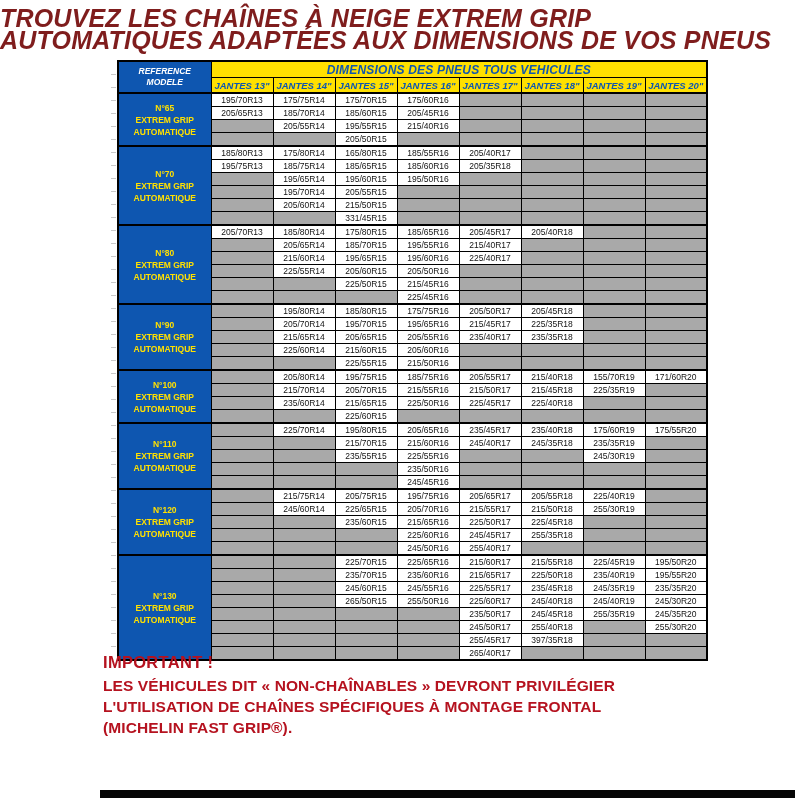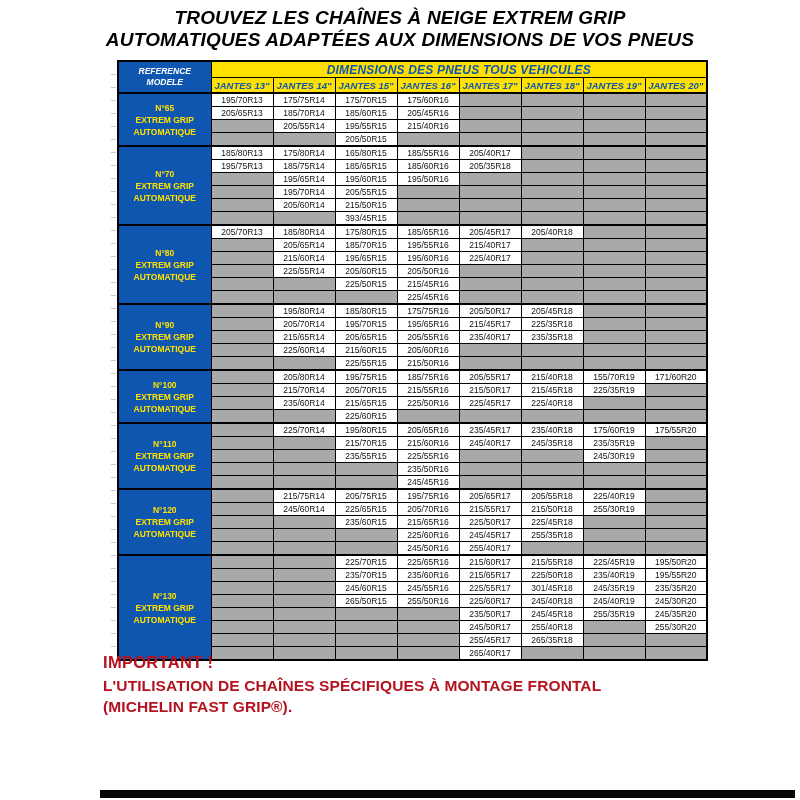--- a/index.html
+++ b/index.html
@@ -1,21 +1,21 @@
 <!DOCTYPE html>
 <html style="--blue: #0e56b0; --yellow: #ffe000; --grey: #a9a9a9; --red: #b5121f;"><head>
 <meta charset="utf-8">
 <style>
   html, body { margin:0; padding:0; width:800px; height:800px; overflow:hidden; background:#ffffff; }
   body { position:relative; font-family:"Liberation Sans", sans-serif; }
 
   .title {
-    position:absolute; top:7px; left:0; width:800px; text-align:center;
-    font-weight:bold; font-style:italic; font-size:19px; line-height:22px;
-    color:#000000; letter-spacing:0.2px;
+    position:absolute; top:7px; left:0; width:800px; text-align:left;
+    font-weight:bold; font-style:italic; font-size:25px; line-height:22px;
+    color:#7f1d1d; letter-spacing:0.2px;
   }
 
   .gutter {
     position:absolute; left:111px; top:62px; width:5px; height:586px;
     background:repeating-linear-gradient(to bottom, transparent 0, transparent 12px, #c9c9c9 12px, #c9c9c9 13px);
   }
 
   table.fitment {
     position:absolute; left:117px; top:60px; width:589px;
     border-collapse:collapse; table-layout:fixed;
@@ -195,21 +195,21 @@
         <td class="size">215/50R15</td>
         <td class="empty"></td>
         <td class="empty"></td>
         <td class="empty"></td>
         <td class="empty"></td>
         <td class="empty"></td>
       </tr>
       <tr>
         <td class="empty"></td>
         <td class="empty"></td>
-        <td class="size">393/45R15</td>
+        <td class="size">331/45R15</td>
         <td class="empty"></td>
         <td class="empty"></td>
         <td class="empty"></td>
         <td class="empty"></td>
         <td class="empty"></td>
       </tr>
       <tr class="group-start">
         <td class="model" rowspan="6">
           <div>N°80</div>
           <div>EXTREM GRIP</div>
@@ -508,21 +508,21 @@
         <td class="size">225/50R18</td>
         <td class="size">235/40R19</td>
         <td class="size">195/55R20</td>
       </tr>
       <tr>
         <td class="empty"></td>
         <td class="empty"></td>
         <td class="size">245/60R15</td>
         <td class="size">245/55R16</td>
         <td class="size">225/55R17</td>
-        <td class="size">301/45R18</td>
+        <td class="size">235/45R18</td>
         <td class="size">245/35R19</td>
         <td class="size">235/35R20</td>
       </tr>
       <tr>
         <td class="empty"></td>
         <td class="empty"></td>
         <td class="size">265/50R15</td>
         <td class="size">255/50R16</td>
         <td class="size">225/60R17</td>
         <td class="size">245/40R18</td>
@@ -548,36 +548,37 @@
         <td class="size">255/40R18</td>
         <td class="empty"></td>
         <td class="size">255/30R20</td>
       </tr>
       <tr>
         <td class="empty"></td>
         <td class="empty"></td>
         <td class="empty"></td>
         <td class="empty"></td>
         <td class="size">255/45R17</td>
-        <td class="size">265/35R18</td>
+        <td class="size">397/35R18</td>
         <td class="empty"></td>
         <td class="empty"></td>
       </tr>
       <tr>
         <td class="empty"></td>
         <td class="empty"></td>
         <td class="empty"></td>
         <td class="empty"></td>
         <td class="size">265/40R17</td>
         <td class="empty"></td>
         <td class="empty"></td>
         <td class="empty"></td>
       </tr>
     </tbody>
 </table>
 
 <div class="footer">
   <div class="heading">IMPORTANT !</div>
+  <div class="line">LES VÉHICULES DIT « NON-CHAÎNABLES » DEVRONT PRIVILÉGIER</div>
   <div class="line">L'UTILISATION DE CHAÎNES SPÉCIFIQUES À MONTAGE FRONTAL</div>
   <div class="line">(MICHELIN FAST GRIP®).</div>
 </div>
 
 <div class="bottom-bar"></div>
 
 </body></html>

